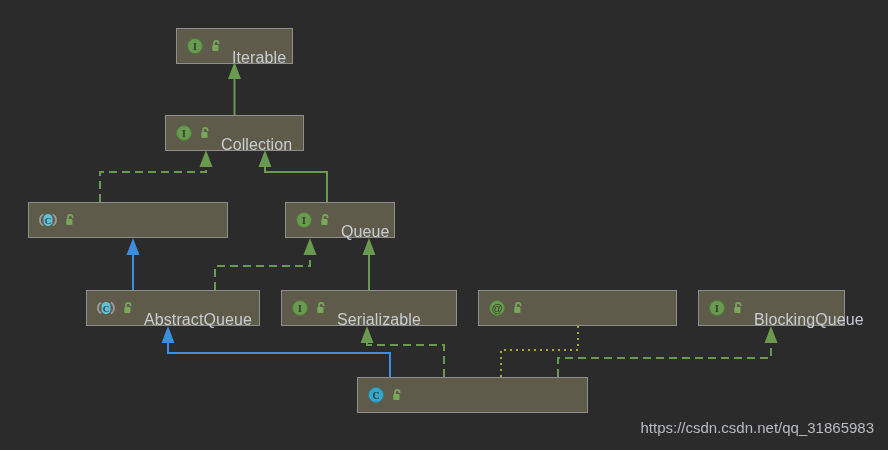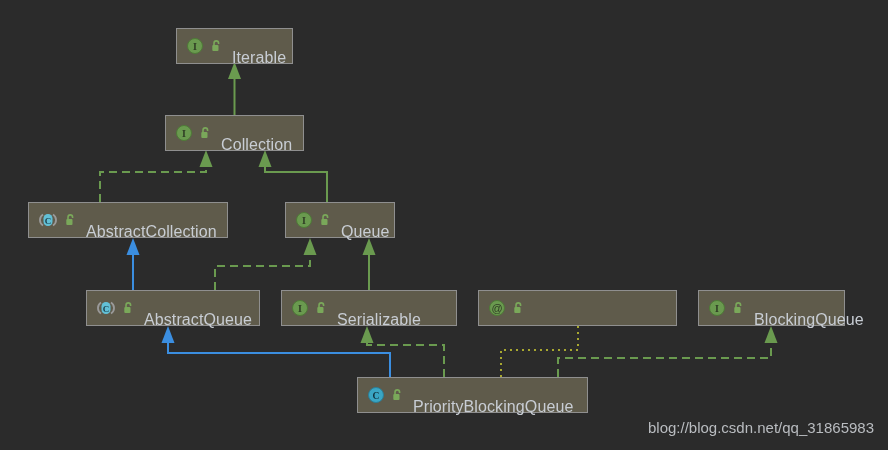--- a/index.html
+++ b/index.html
@@ -155,21 +155,20 @@
           <rect x="5.5" y="3" width="9" height="12" rx="4.3" fill="#62c0d6"></rect>
           <text x="10" y="12.6" font-family="Liberation Serif, serif" font-size="9" font-weight="bold" fill="#1d4450" text-anchor="middle">C</text>
         </svg>
     </span>
     <span class="icon lock-icon">
       <svg width="13" height="14" viewBox="0 0 13 14">
           <path d="M4,6 L4,4.2 A2.3,2.3 0 0 1 8.6,4.2 L8.6,5" stroke="#7aa85a" stroke-width="1.6" fill="none"></path>
           <rect x="2.3" y="6" width="6.2" height="6" rx="1" fill="#7aa85a"></rect>
         </svg>
     </span>
-    <span class="node-label">AbstractCollection</span>
   </div>
 
   <div class="node" style="left:285px; top:202px; width:110px;">
     <span class="icon">
       <svg width="18" height="18" viewBox="0 0 18 18">
           <circle cx="9" cy="9" r="7.5" fill="#6a9a4f" stroke="#4e7a37" stroke-width="1"></circle>
           <text x="9" y="13" font-family="Liberation Serif, serif" font-size="10" font-weight="bold" fill="#2f3d24" text-anchor="middle">I</text>
         </svg>
     </span>
     <span class="icon lock-icon">
@@ -252,18 +251,17 @@
           <circle cx="9" cy="9" r="7.5" fill="#3aa6c4" stroke="#2a7f98" stroke-width="1"></circle>
           <text x="9" y="12.8" font-family="Liberation Serif, serif" font-size="9.5" font-weight="bold" fill="#10323e" text-anchor="middle">C</text>
         </svg>
     </span>
     <span class="icon lock-icon">
       <svg width="13" height="14" viewBox="0 0 13 14">
           <path d="M4,6 L4,4.2 A2.3,2.3 0 0 1 8.6,4.2 L8.6,5" stroke="#7aa85a" stroke-width="1.6" fill="none"></path>
           <rect x="2.3" y="6" width="6.2" height="6" rx="1" fill="#7aa85a"></rect>
         </svg>
     </span>
-    <span class="node-label">PriorityBlockingQueue</span>
-  </div>
-
-  <div class="watermark">blog://blog.csdn.net/qq_31865983</div>
+  </div>
+
+  <div class="watermark">https://csdn.csdn.net/qq_31865983</div>
 
 </div>
 
 </body></html>

